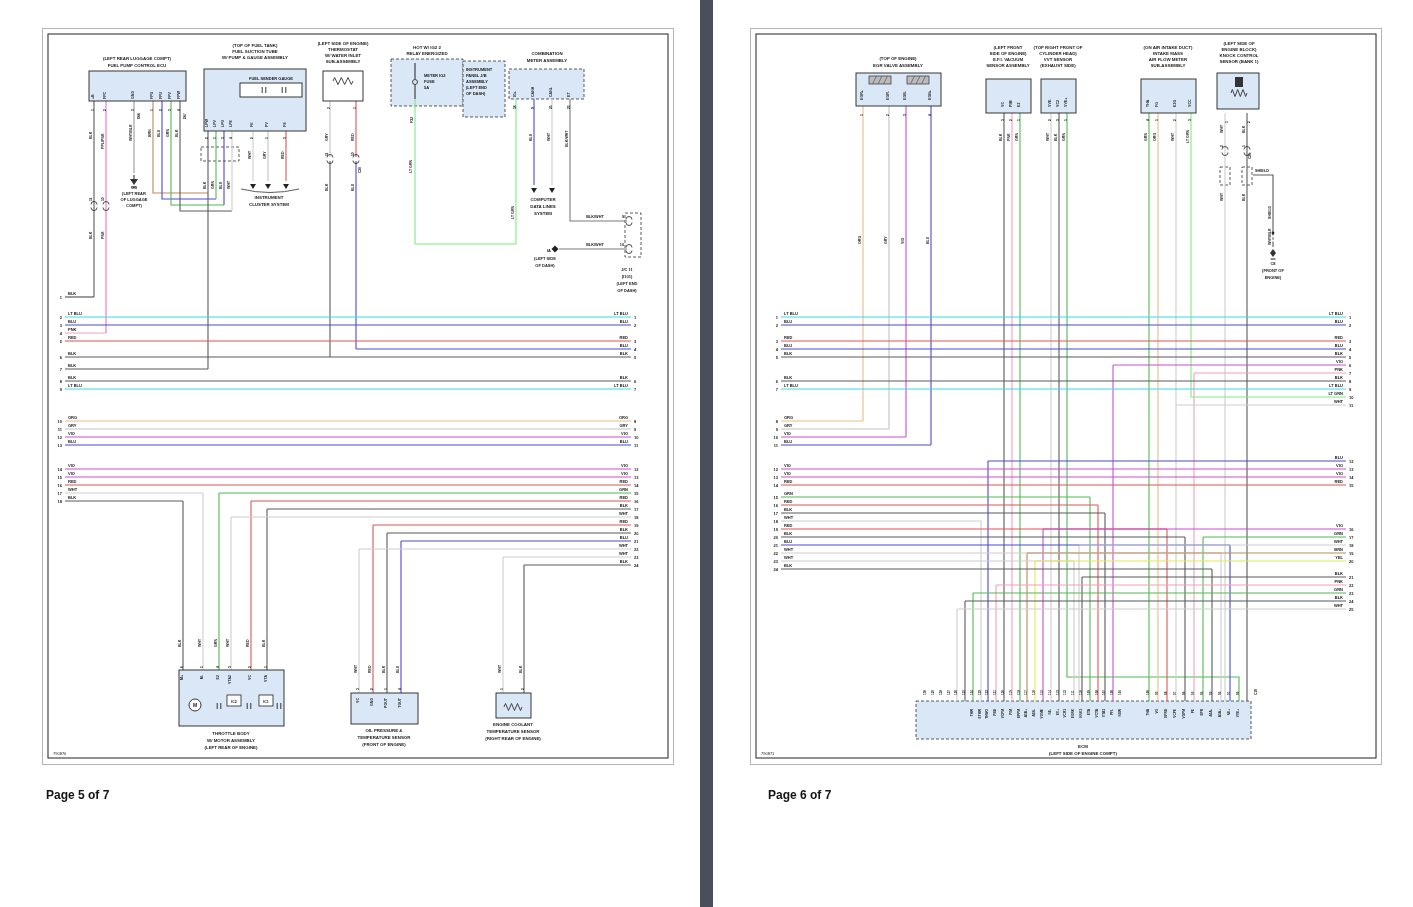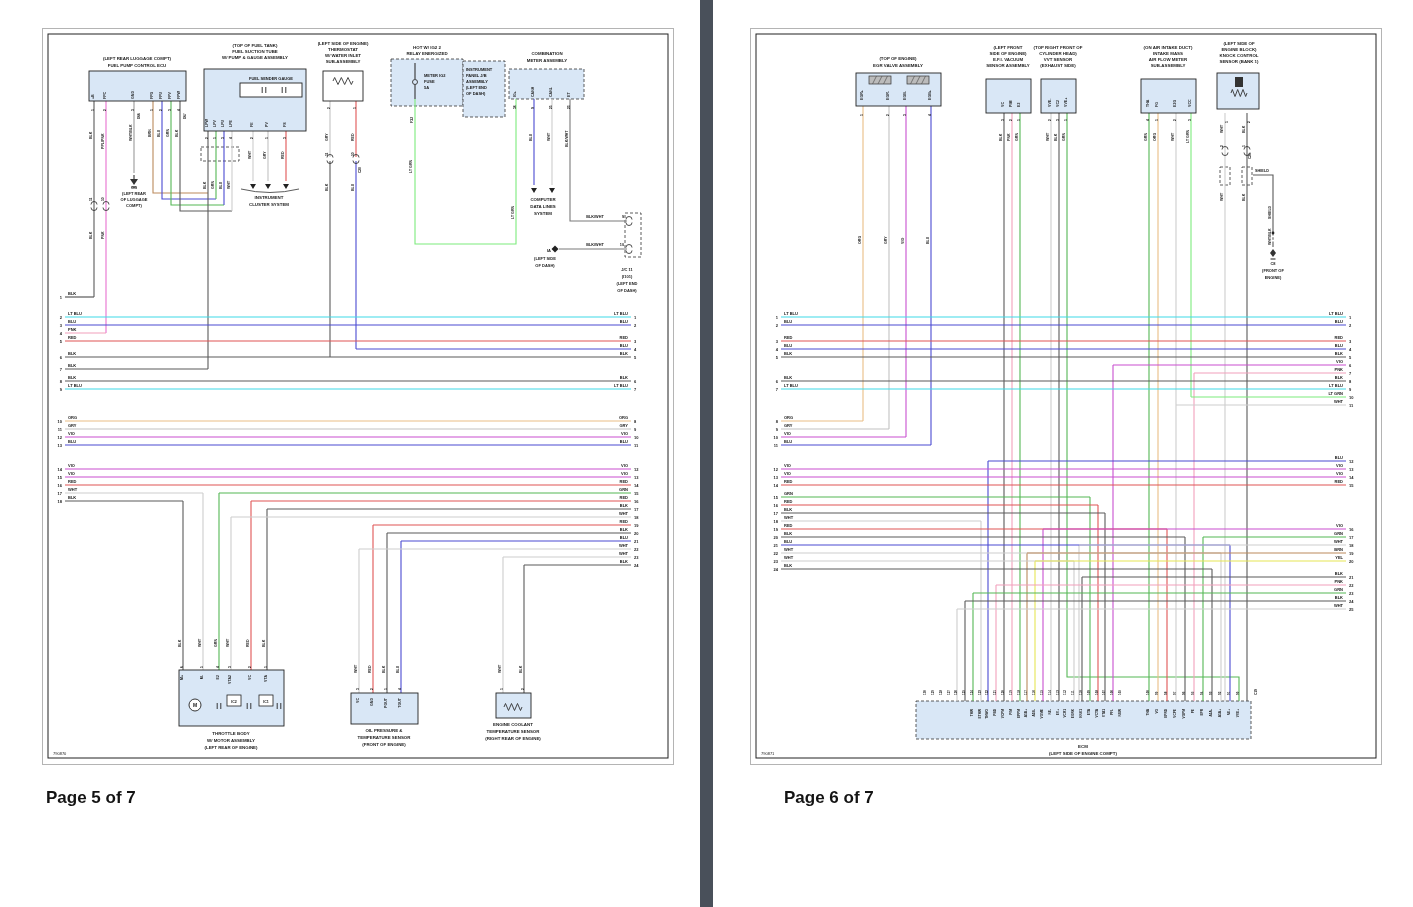--- a/index.html
+++ b/index.html
@@ -2,22 +2,22 @@
 <html><head>
 <meta charset="utf-8">
 <style>
   html,body{margin:0;padding:0;}
   body{width:1413px;height:907px;background:#ffffff;position:relative;overflow:hidden;
        font-family:"Liberation Sans",sans-serif;}
   .page{position:absolute;top:28px;width:630px;height:735px;background:#ffffff;
         border:1px solid #b4b4b4;}
   #page5{left:42px;} #page6{left:750px;}
   .divider{position:absolute;left:700px;top:0;width:13px;height:907px;background:#49505a;}
-  .pagelabel{position:absolute;top:788px;font-size:17px;font-weight:bold;color:#141414;}
-  #pl5{left:46px;} #pl6{left:784px;}
+  .pagelabel{position:absolute;top:788px;font-size:12px;font-weight:bold;color:#141414;}
+  #pl5{left:46px;} #pl6{left:768px;}
   svg text{font-family:"Liberation Sans",sans-serif;fill:#1a1a1a;}
 </style>
 </head>
 <body>
 
 <div class="page" id="page5">
   <svg width="630" height="735" viewBox="0 0 630 735">
       <rect x="5" y="5" width="620" height="724" fill="none" stroke="#222" stroke-width="1"></rect>
       <rect x="348" y="30" width="72" height="47" fill="#d9e7f6" stroke="#333" stroke-width="0.8" stroke-dasharray="3,2"></rect>
       <rect x="420" y="32" width="42" height="56" fill="#d9e7f6" stroke="#333" stroke-width="0.8" stroke-dasharray="3,2"></rect>

